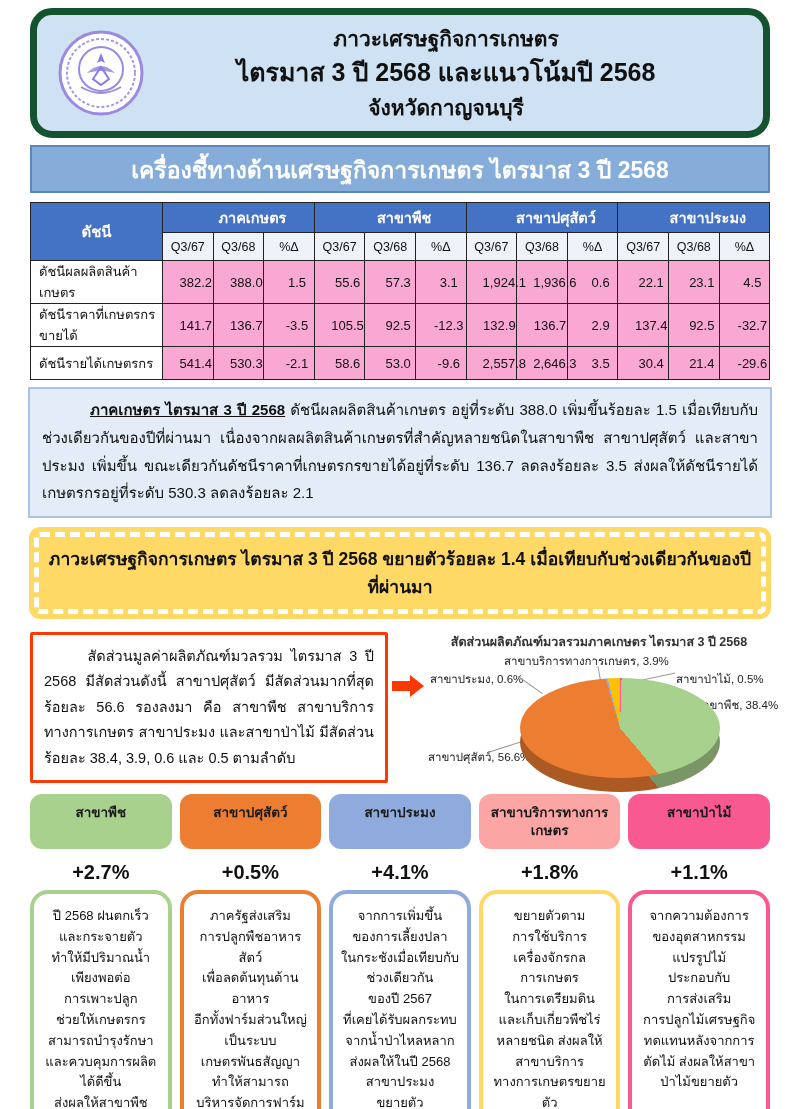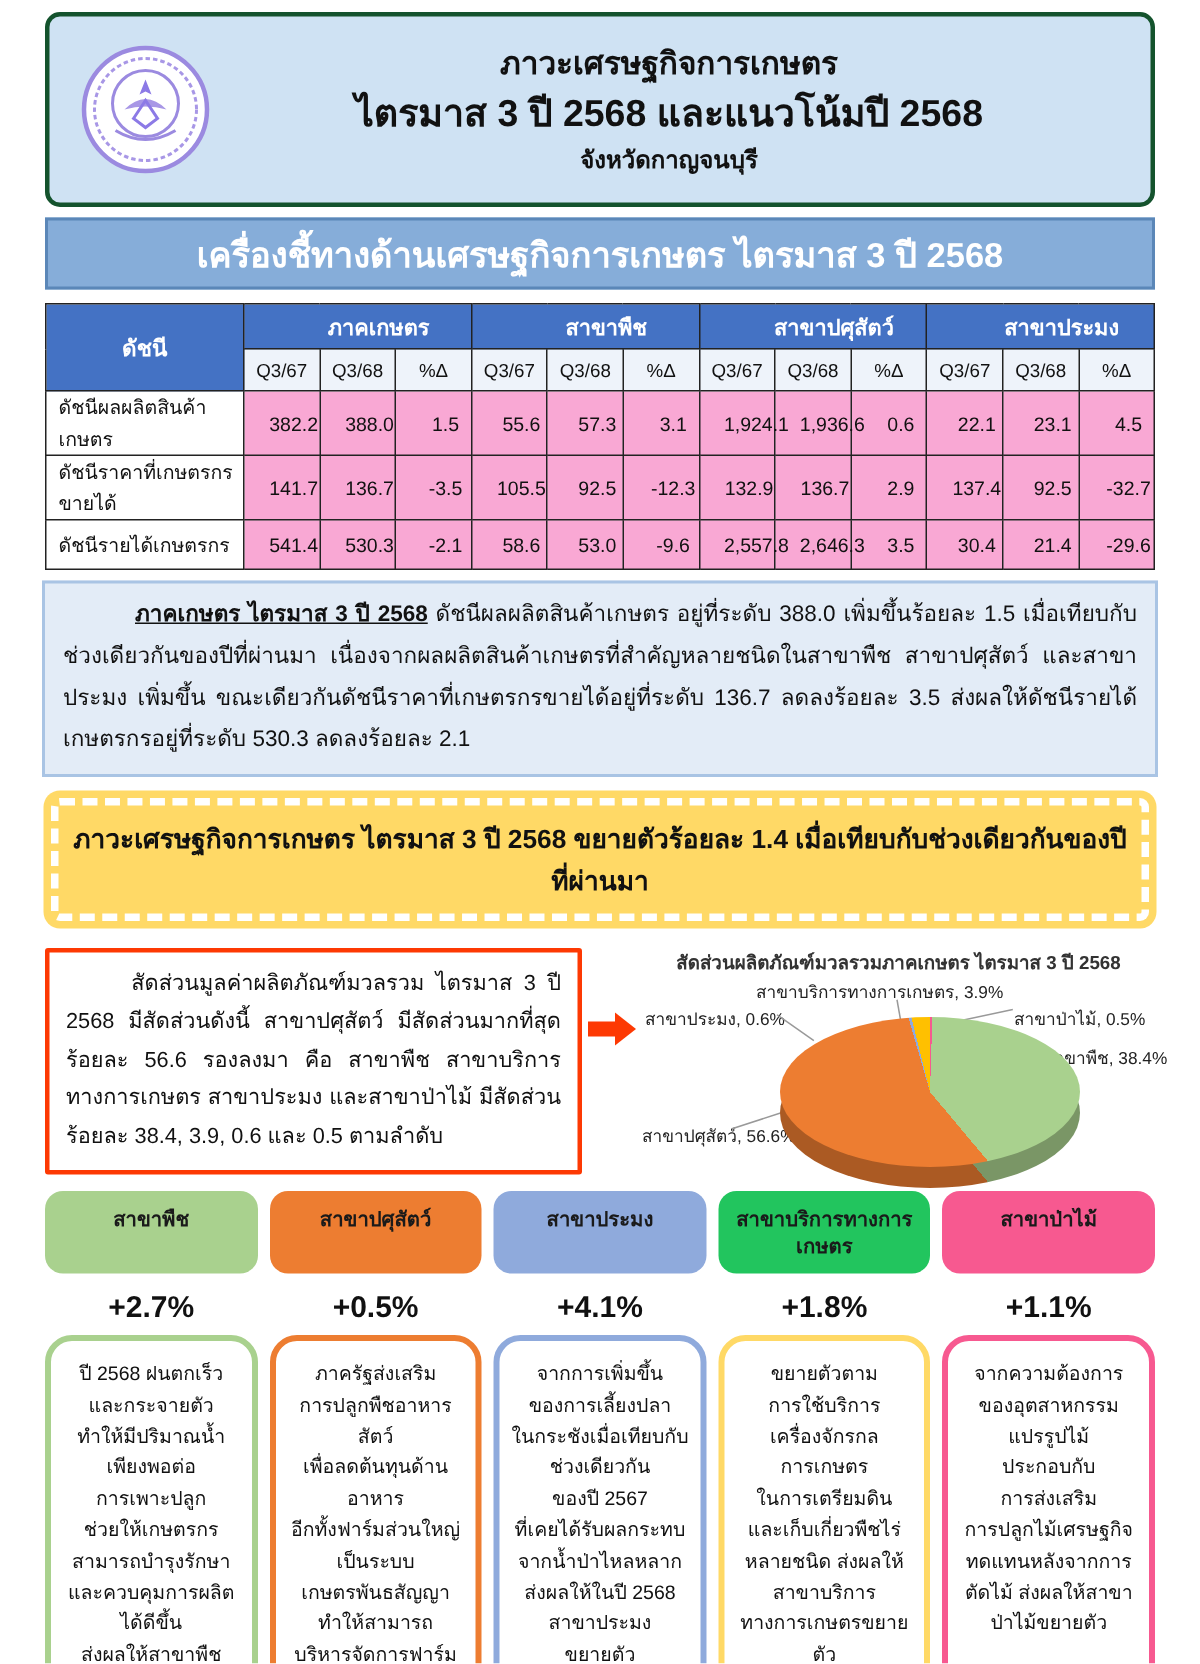--- a/index.html
+++ b/index.html
@@ -1,27 +1,27 @@
 <!DOCTYPE html>
 <html><head>
 <meta charset="utf-8">
 <style>
   * { margin:0; padding:0; box-sizing:border-box; }
   html,body { background:#fff; }
   body { font-family:"Liberation Sans","DejaVu Sans",sans-serif; color:#111; }
   .page { width:800px; height:1109px; background:#fff; overflow:hidden; position:relative; }
 
   
-  .header-card { margin:8px 30px 0; height:130px; background:#cfe2f3; border:3px solid #14532d;
-    border-radius:10px; display:flex; align-items:center; padding:6px 18px; }
+  .header-card { margin:8px 30px 0; height:130px; background:#cfe2f3; border:7px solid #14532d;
+    border-radius:22px; display:flex; align-items:center; padding:6px 18px; }
   .logo-wrap { width:92px; height:92px; flex:0 0 92px; display:flex; align-items:center; justify-content:center; }
   .header-titles { flex:1; text-align:center; line-height:1.5; }
   .ht1 { font-size:21px; font-weight:bold; }
   .ht2 { font-size:25px; font-weight:bold; }
-  .ht3 { font-size:16px; font-weight:bold; }
+  .ht3 { font-size:21px; font-weight:bold; }
 
   
   .banner { margin:7px 30px 0; height:48px; background:#86add9; border:2px solid #5b87b8;
     color:#fff; font-size:23px; font-weight:bold; text-align:center; line-height:46px; }
 
   
   table.ind { margin:9px 30px 0; width:740px; border-collapse:collapse; table-layout:fixed; }
   table.ind th, table.ind td { border:1.5px solid #222; }
   table.ind .grp { background:#4472c4; color:#fff; font-weight:bold; font-size:14.5px; text-align:center; height:30px;padding-left:28px; }
   table.ind .idx { background:#4472c4; color:#fff; font-weight:bold; font-size:15px; text-align:center; }
@@ -192,21 +192,21 @@
         <div class="pie-side" id="pie-side" style="background: conic-gradient(rgb(178, 64, 104) 0deg, rgb(178, 64, 104) 1.8deg, rgb(122, 150, 102) 1.8deg, rgb(122, 150, 102) 140.04deg, rgb(171, 90, 35) 140.04deg, rgb(171, 90, 35) 343.8deg, rgb(103, 122, 158) 343.8deg, rgb(103, 122, 158) 345.96deg, rgb(184, 138, 0) 345.96deg, rgb(184, 138, 0) 360deg);"></div>
         <div class="pie-top" id="pie-top" style="background: conic-gradient(rgb(247, 89, 144) 0deg, rgb(247, 89, 144) 1.8deg, rgb(169, 209, 142) 1.8deg, rgb(169, 209, 142) 140.04deg, rgb(237, 125, 49) 140.04deg, rgb(237, 125, 49) 343.8deg, rgb(143, 170, 220) 343.8deg, rgb(143, 170, 220) 345.96deg, rgb(255, 192, 0) 345.96deg, rgb(255, 192, 0) 360deg);"></div>
       </div>
     </div>
   </div>
 
   <div class="pills-row">
     <div class="pill" style="background: rgb(169, 209, 142);">สาขาพืช</div>
     <div class="pill" style="background: rgb(237, 125, 49);">สาขาปศุสัตว์</div>
     <div class="pill" style="background: rgb(143, 170, 220);">สาขาประมง</div>
-    <div class="pill" style="background: #22c55e;">สาขาบริการทางการเกษตร</div>
+    <div class="pill" style="background: #fca5a5;">สาขาบริการทางการเกษตร</div>
     <div class="pill" style="background: rgb(247, 89, 144);">สาขาป่าไม้</div>
   </div>
   <div class="pct-row">
     <div class="pct">+2.7%</div>
     <div class="pct">+0.5%</div>
     <div class="pct">+4.1%</div>
     <div class="pct">+1.8%</div>
     <div class="pct">+1.1%</div>
   </div>
 

